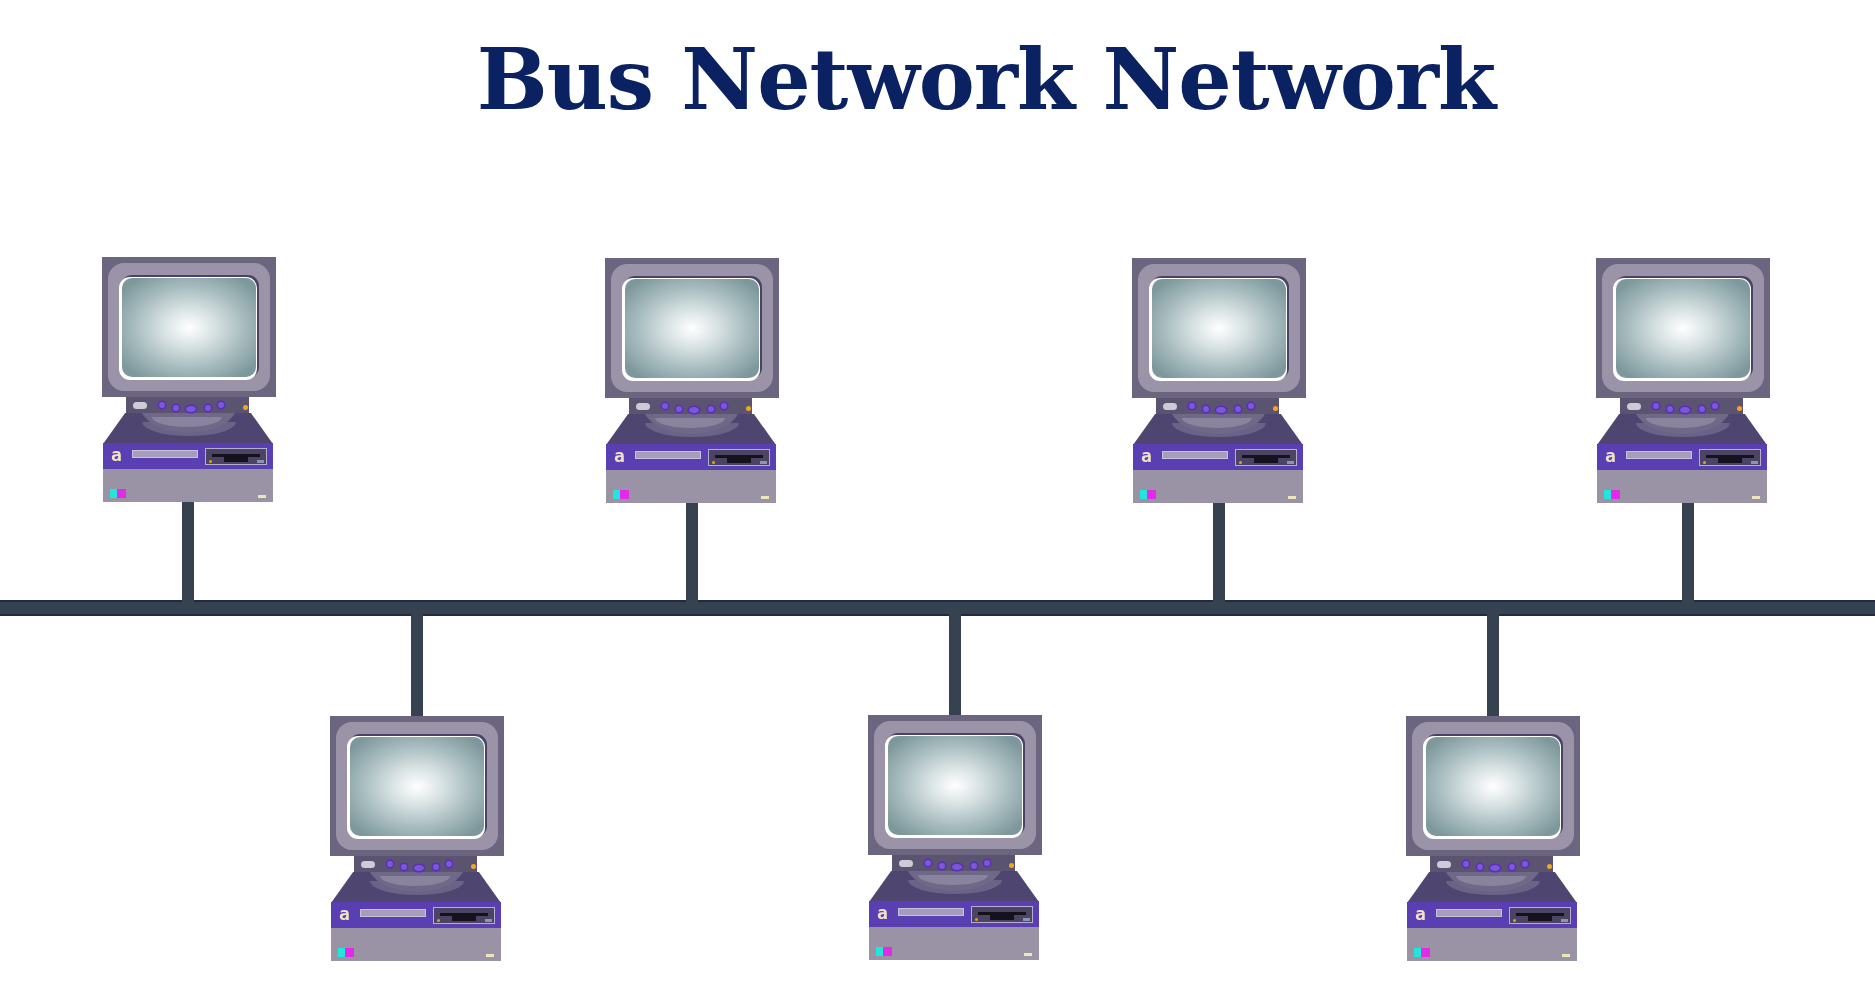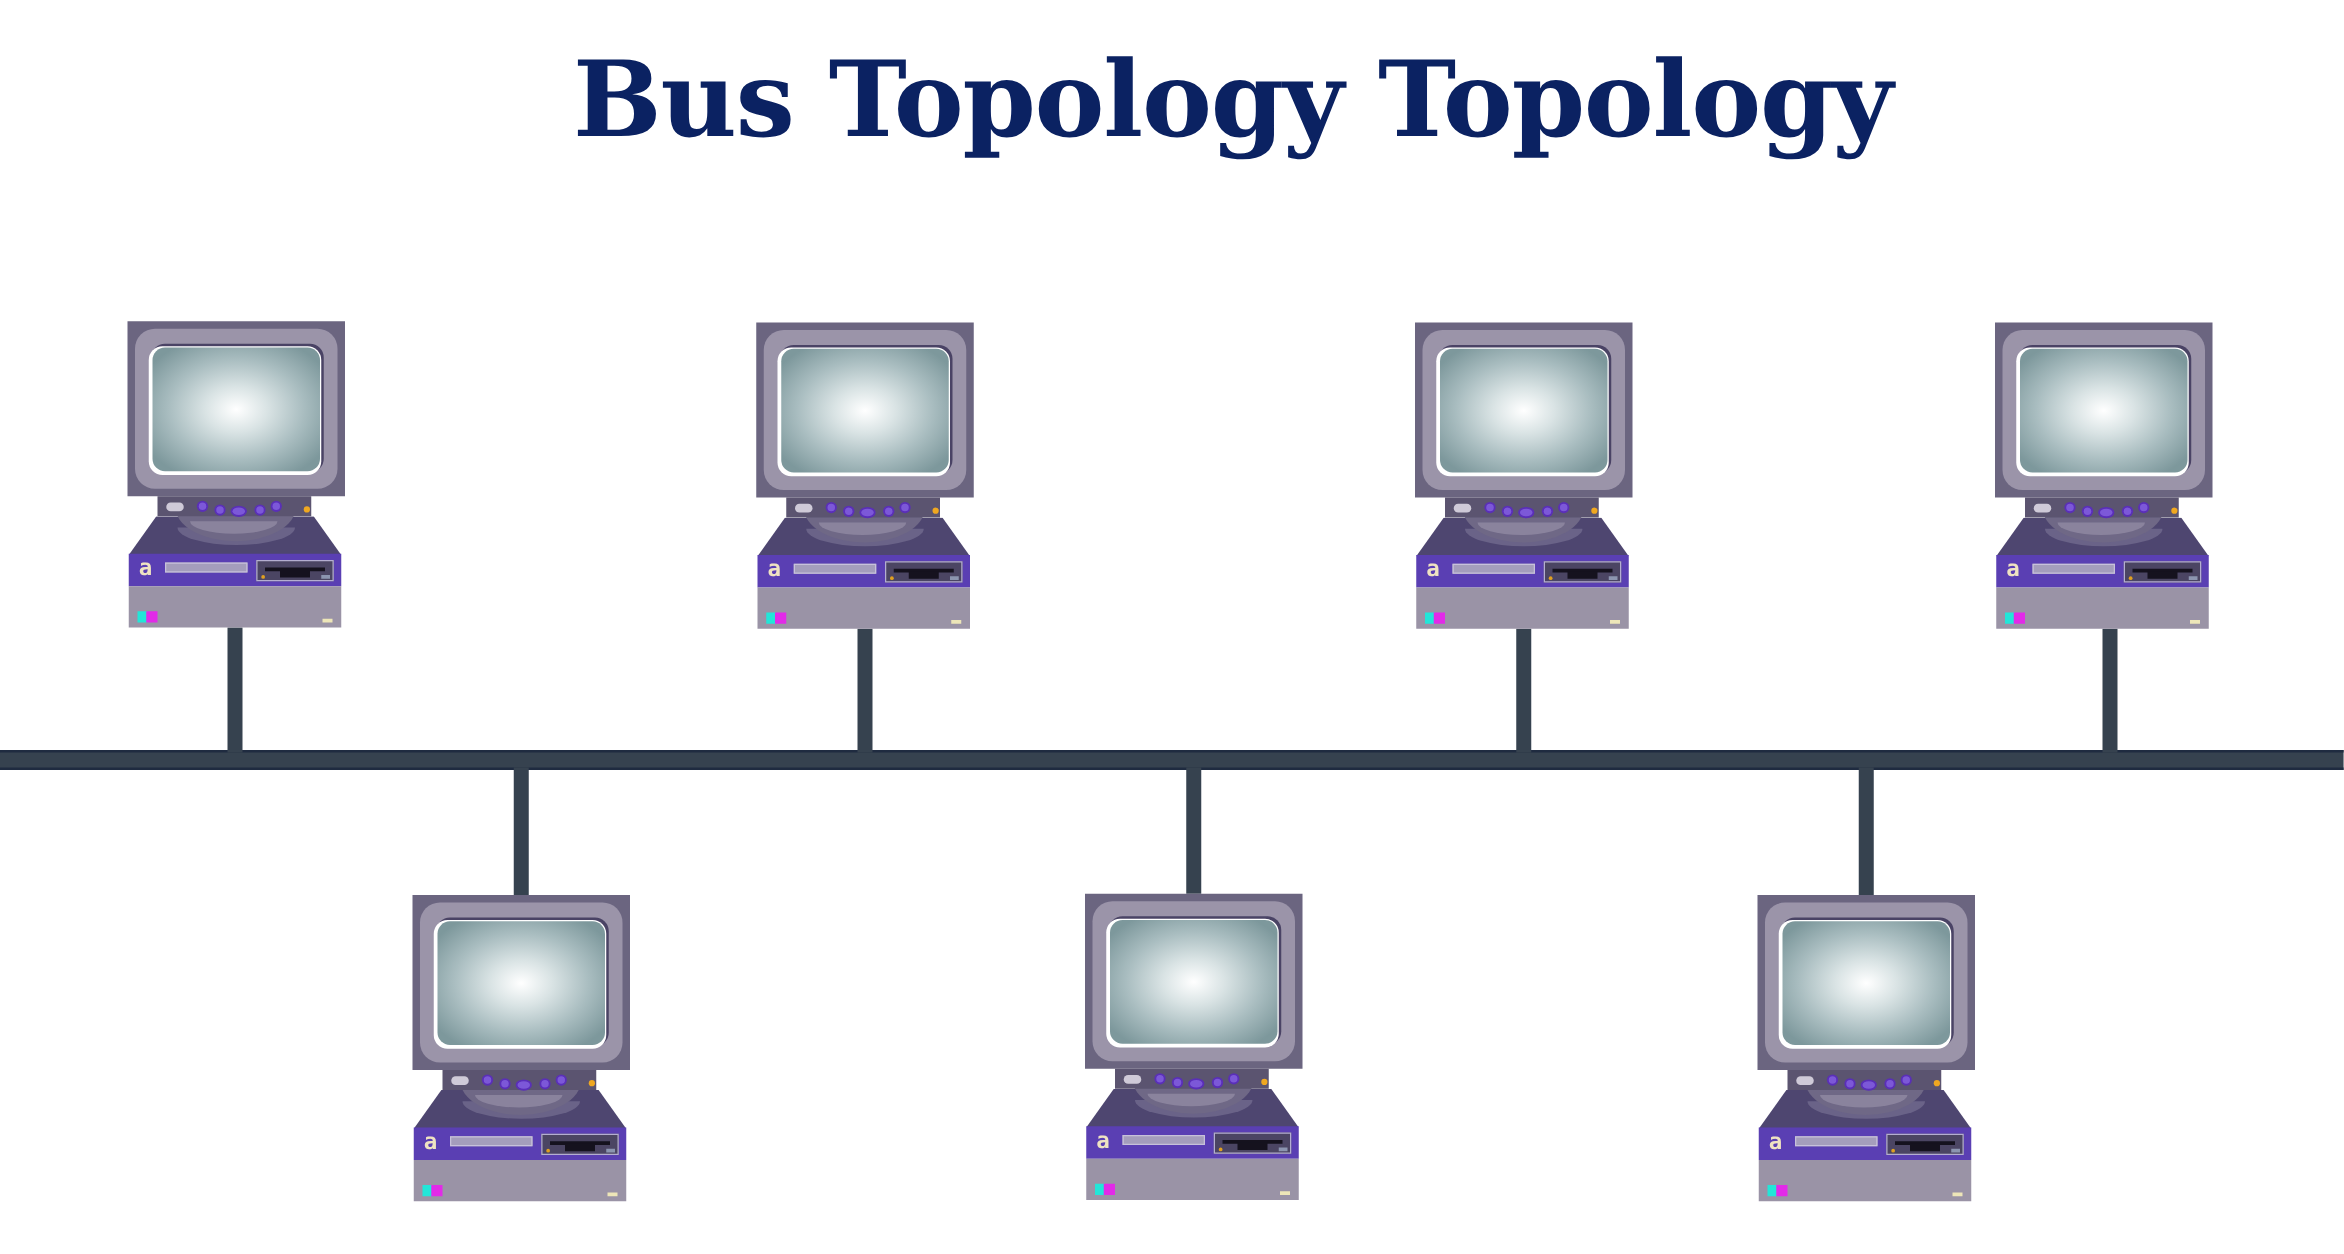--- a/index.html
+++ b/index.html
@@ -60,21 +60,21 @@
   .floppy-led { left: 107px; top: 203px; width: 3px; height: 3px; background: #e0a020; border-radius: 50%; }
   .floppy-btn { left: 155px; top: 203px; width: 7px; height: 3px; background: #8c95b0; }
   .bottom { left: 1px; top: 212px; width: 170px; height: 33px; background: #9a93a6; }
   .sq-cyan { left: 8px; top: 232px; width: 8px; height: 9px; background: #22e6d8; }
   .sq-mag { left: 15px; top: 232px; width: 9px; height: 9px; background: #e22ae8; }
   .tag { left: 156px; top: 238px; width: 8px; height: 3px; background: #ede6b8; }
 </style>
 </head>
 <body>
 
-<h1 class="title">Bus Topology Topology</h1>
+<h1 class="title">Bus Network Network</h1>
 
 <div class="bus"></div>
 
 <div id="nodes">
     <div class="drop" style="left: 182px; top: 502px; height: 100px;"></div>
     <div class="computer" style="left: 102px; top: 257px;">
   <div class="case"></div>
   <div class="bezel"></div>
   <div class="screen-shadow"></div>
   <div class="screen-hl"></div>

